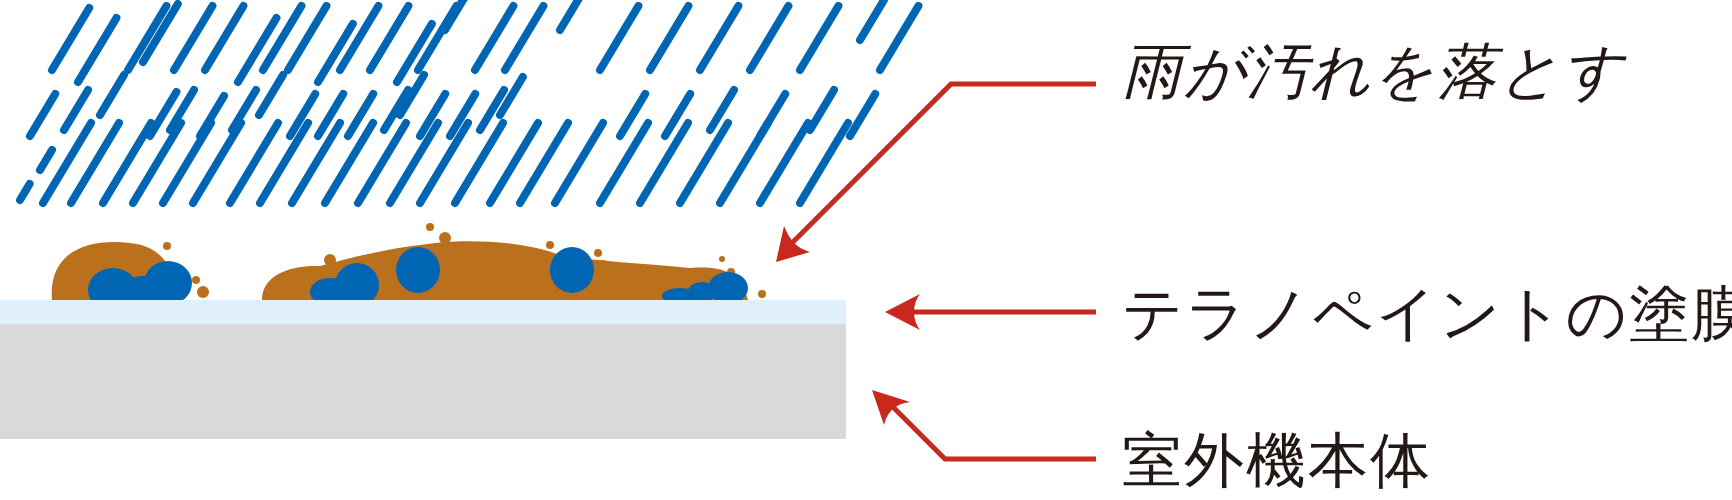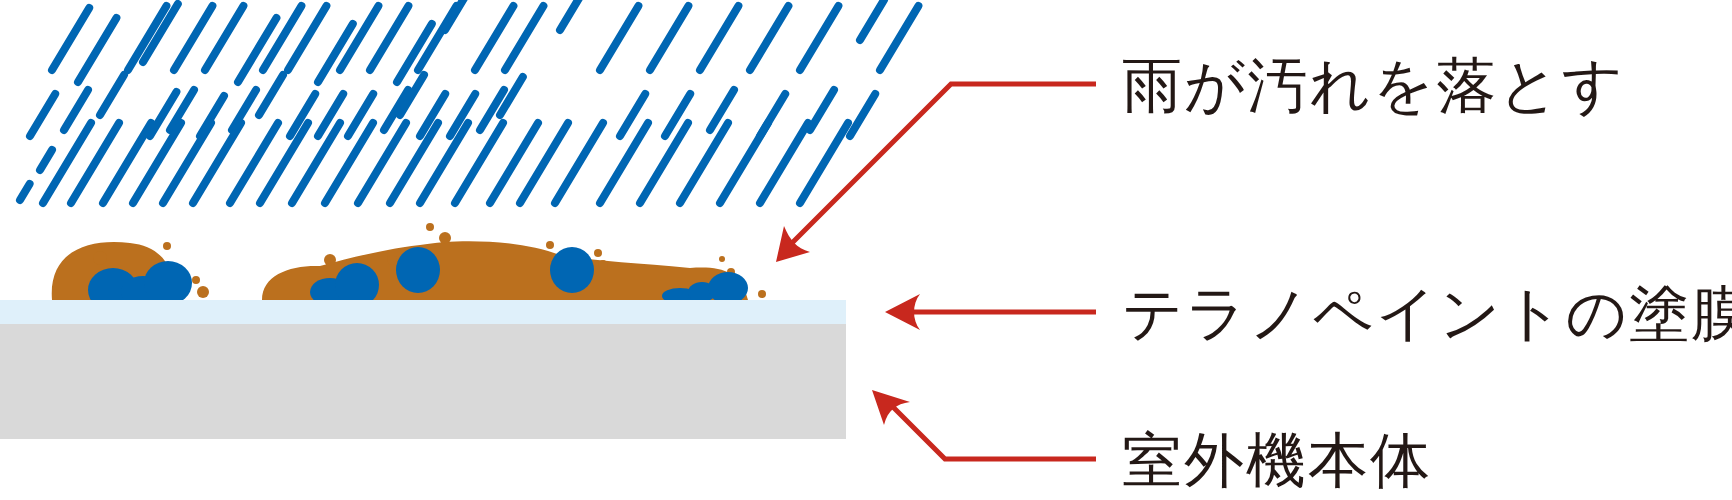--- a/index.html
+++ b/index.html
@@ -132,15 +132,15 @@
     <line x1="1096" y1="312" x2="900" y2="312"></line>
     <polyline points="1096,459 945,459 893,407"></polyline>
   </g>
   <g fill="#c8281e">
     <path d="M776,262 L784,226 C790,240 796,248 810,252 Z"></path>
     <path d="M885,312 L920,294 C912,304 912,320 920,330 Z"></path>
     <path d="M872,390 L910,402 C896,404 888,410 884,425 Z"></path>
   </g>
 </svg>
 
-<div class="label" style="top:55px;">雨が汚れを落とす</div>
+<div class="label" style="top:41px;font-style:italic;">雨が汚れを落とす</div>
 <div class="label" style="top:283px;">テラノペイントの塗膜</div>
 <div class="label" style="top:430px;">室外機本体</div>
 
 </body></html>

